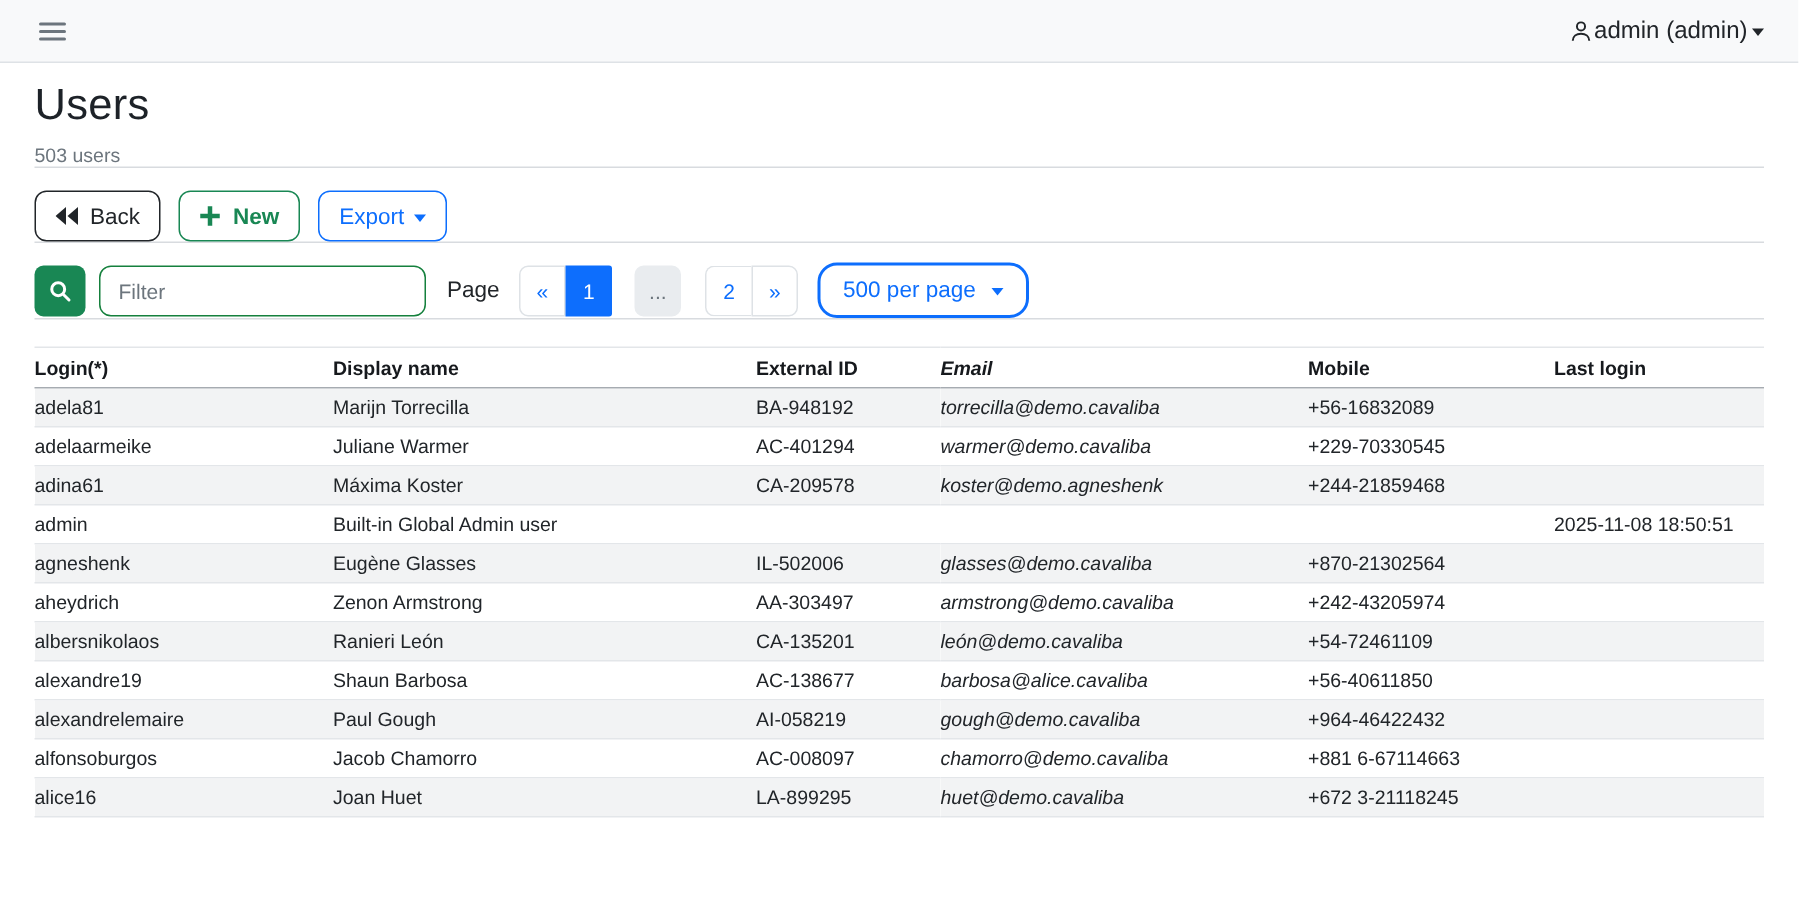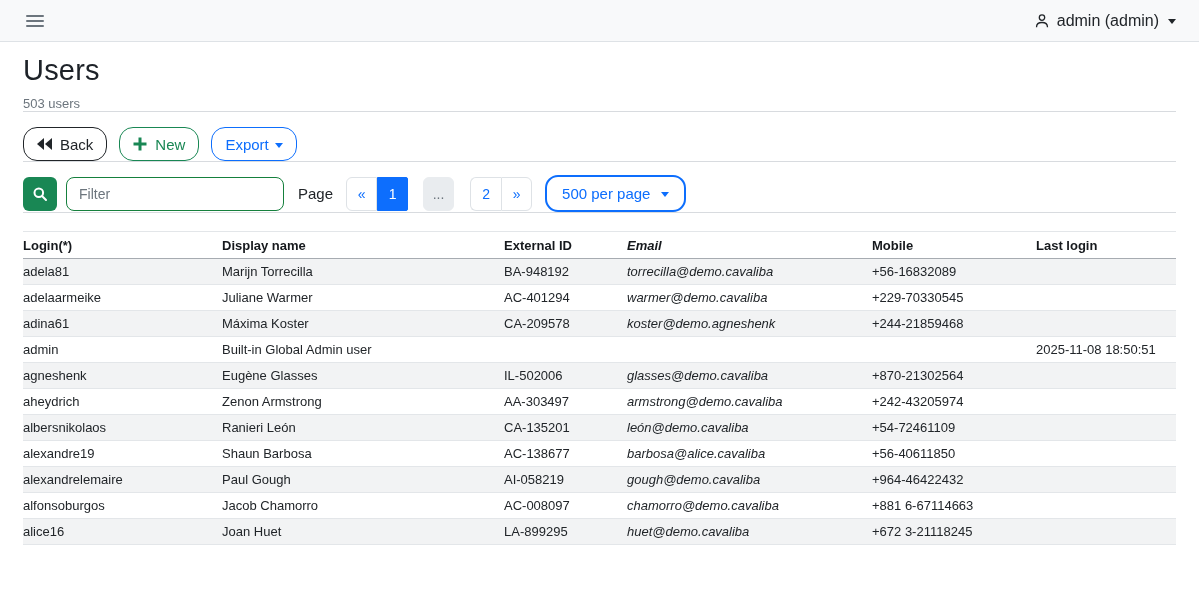--- a/index.html
+++ b/index.html
@@ -15,21 +15,21 @@
     height: 42px;
     background: #f8f9fa;
     border-bottom: 1px solid #dee2e6;
     display: flex;
     align-items: center;
     justify-content: space-between;
     padding: 0 23px 0 24px;
   }
   .hamburger { display: inline-flex; flex-direction: column; gap: 3px; cursor: pointer; padding: 4px 2px; }
   .hamburger span { display: block; width: 18px; height: 2px; background: #6c757d; border-radius: 1px; }
-  .user-menu { display: inline-flex; align-items: center; gap: 7px; font-size: 16px; color: #212529; cursor: pointer; }
+  .user-menu { display: inline-flex; align-items: center; gap: 1px; font-size: 16px; color: #212529; cursor: pointer; }
   .caret-down {
     display: inline-block; width: 0; height: 0;
     border-left: 4.5px solid transparent; border-right: 4.5px solid transparent;
     border-top: 5px solid currentColor; margin-left: 2px; margin-top: 2px;
   }
 
   
   .main { padding: 0 23px; }
   .page-title { font-size: 29px; font-weight: 500; color: #1d2228; margin: 12px 0 9px; line-height: 1.15; letter-spacing: .2px; }
   .page-subtitle { font-size: 13px; color: #6c757d; margin: 0; }
@@ -37,24 +37,24 @@
   .hr1 { margin-top: 17px; }
   .hr2 { margin-top: 16px; }
   .hr3 { margin-top: 22px; }
 
   
   .toolbar { margin-top: 15px; display: flex; gap: 12px; }
   .btn {
     display: inline-flex; align-items: center; gap: 8px;
     height: 34px; padding: 0 13px;
     font-size: 15px; font-family: inherit;
-    background: #fff; border-radius: 14px; cursor: pointer;
+    background: #fff; border-radius: 8px; cursor: pointer;
   }
   .btn-back { border: 1px solid #212529; color: #212529; }
-  .btn-new  { border: 1px solid #198754; color: #198754; }
+  .btn-new  { border: 1px solid #198754; color: #198754; font-weight: bold; }
   .btn-export { border: 1px solid #0d6efd; color: #0d6efd; }
 
   
   .filterbar { margin-top: 13px; display: flex; align-items: center; }
   .search-btn {
     width: 34px; height: 34px; border: none; border-radius: 6px;
     background: #198754; display: inline-flex; align-items: center; justify-content: center; cursor: pointer;
   }
   .filter-input {
     width: 218px; height: 34px; margin-left: 9px;

